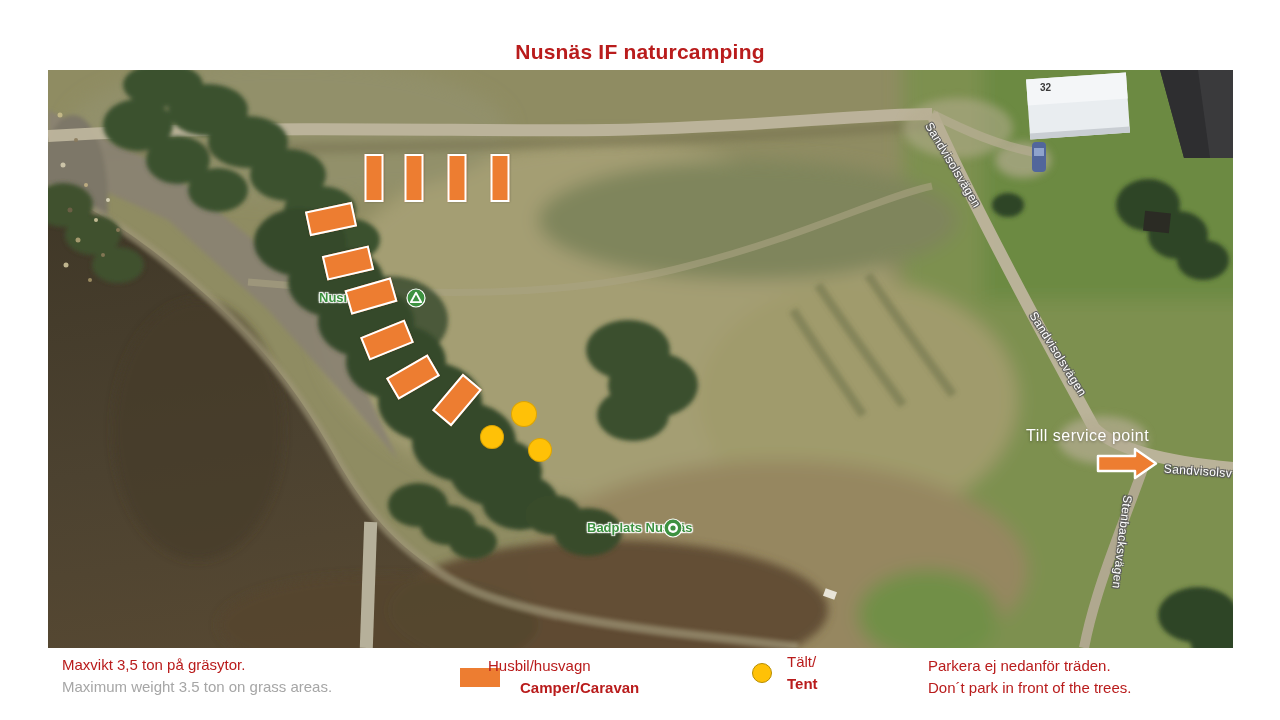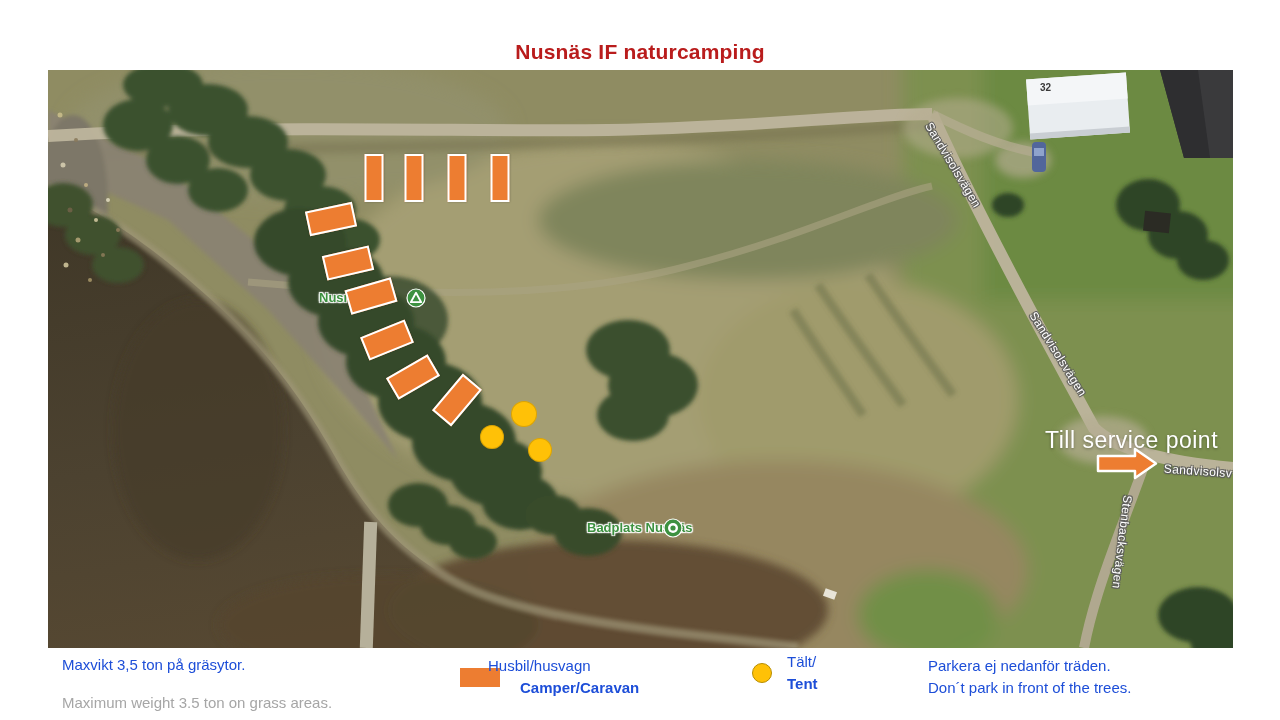--- a/index.html
+++ b/index.html
@@ -30,27 +30,26 @@
     text-shadow:-1px -1px 0 #5d5d5d,1px -1px 0 #5d5d5d,-1px 1px 0 #5d5d5d,1px 1px 0 #5d5d5d,0 1px 2px rgba(0,0,0,.45);
   }
   .poi-label{
     position:absolute;color:#3d9140;font-weight:bold;font-size:13px;white-space:nowrap;
     text-shadow:-1px -1px 1px #fff,1px -1px 1px #fff,-1px 1px 1px #fff,1px 1px 1px #fff,0 0 3px #fff;
     padding-left:19px;
   }
   .poi-icon{position:absolute;width:20px;height:20px;}
   .house-number{position:absolute;left:992px;top:12px;font-size:10px;font-weight:bold;color:#3a3a3a;}
   .service-label{
-    position:absolute;left:978px;top:357px;font-size:23px;color:#fff;letter-spacing:.5px;
+    position:absolute;left:978px;top:357px;font-size:16px;color:#fff;letter-spacing:.5px;
     text-shadow:0 1px 3px rgba(0,0,0,.35);
-    margin-left:19px;
   }
   .service-arrow{position:absolute;left:1040px;top:372px;width:80px;height:44px;}
   .legend{position:absolute;left:0;top:648px;width:1280px;height:72px;background:#fff;}
-  .leg-text{position:absolute;font-size:15px;line-height:22px;color:#1d4ed8;white-space:nowrap;}
+  .leg-text{position:absolute;font-size:15px;line-height:22px;color:#b91c1c;white-space:nowrap;}
   .leg-muted{color:#a6a6a6;}
   .leg-swatch{position:absolute;left:460px;top:20px;width:40px;height:19px;background:var(--camper,#ED7D31);}
   .leg-dot{
     position:absolute;left:752px;top:15px;width:20px;height:20px;border-radius:50%;
     background:var(--tent,#FFC107);border:1px solid #b78d00;box-sizing:border-box;
   }
 </style>
 </head>
 <body>
 
@@ -241,21 +240,21 @@
       <div class="tent-spot" style="left: 492px; top: 380px; width: 24px; height: 24px; transform: translate(-50%, -50%);"></div>
       <span class="road-label" style="left: 905px; top: 95px; transform: translate(-50%, -50%) rotate(59deg);">Sandvisolsvägen</span>
       <span class="road-label" style="left: 1010px; top: 284px; transform: translate(-50%, -50%) rotate(58deg);">Sandvisolsvägen</span>
       <span class="road-label" style="left: 1074px; top: 472px; transform: translate(-50%, -50%) rotate(97deg);">Stenbacksvägen</span>
       <span class="road-label" style="left: 1150px; top: 401px; transform: translate(-50%, -50%) rotate(4deg);">Sandvisolsv</span>
     </div>
 </div>
 
 <div class="legend">
   <div class="leg-text" style="left:62px;top:6px;">Maxvikt 3,5 ton på gräsytor.</div>
-  <div class="leg-text leg-muted" style="left:62px;top:44px;">Maximum  weight 3.5 ton on grass areas.</div>
+  <div class="leg-text leg-muted" style="left:62px;top:28px;">Maximum  weight 3.5 ton on grass areas.</div>
 
   <div class="leg-swatch"></div>
   <div class="leg-text" style="left:488px;top:7px;">Husbil/husvagn</div>
   <div class="leg-text" style="left:520px;top:29px;font-weight:bold;">Camper/Caravan</div>
 
   <div class="leg-dot"></div>
   <div class="leg-text" style="left:787px;top:3px;">Tält/</div>
   <div class="leg-text" style="left:787px;top:25px;font-weight:bold;">Tent</div>
 
   <div class="leg-text" style="left:928px;top:7px;">Parkera ej nedanför träden.</div>

